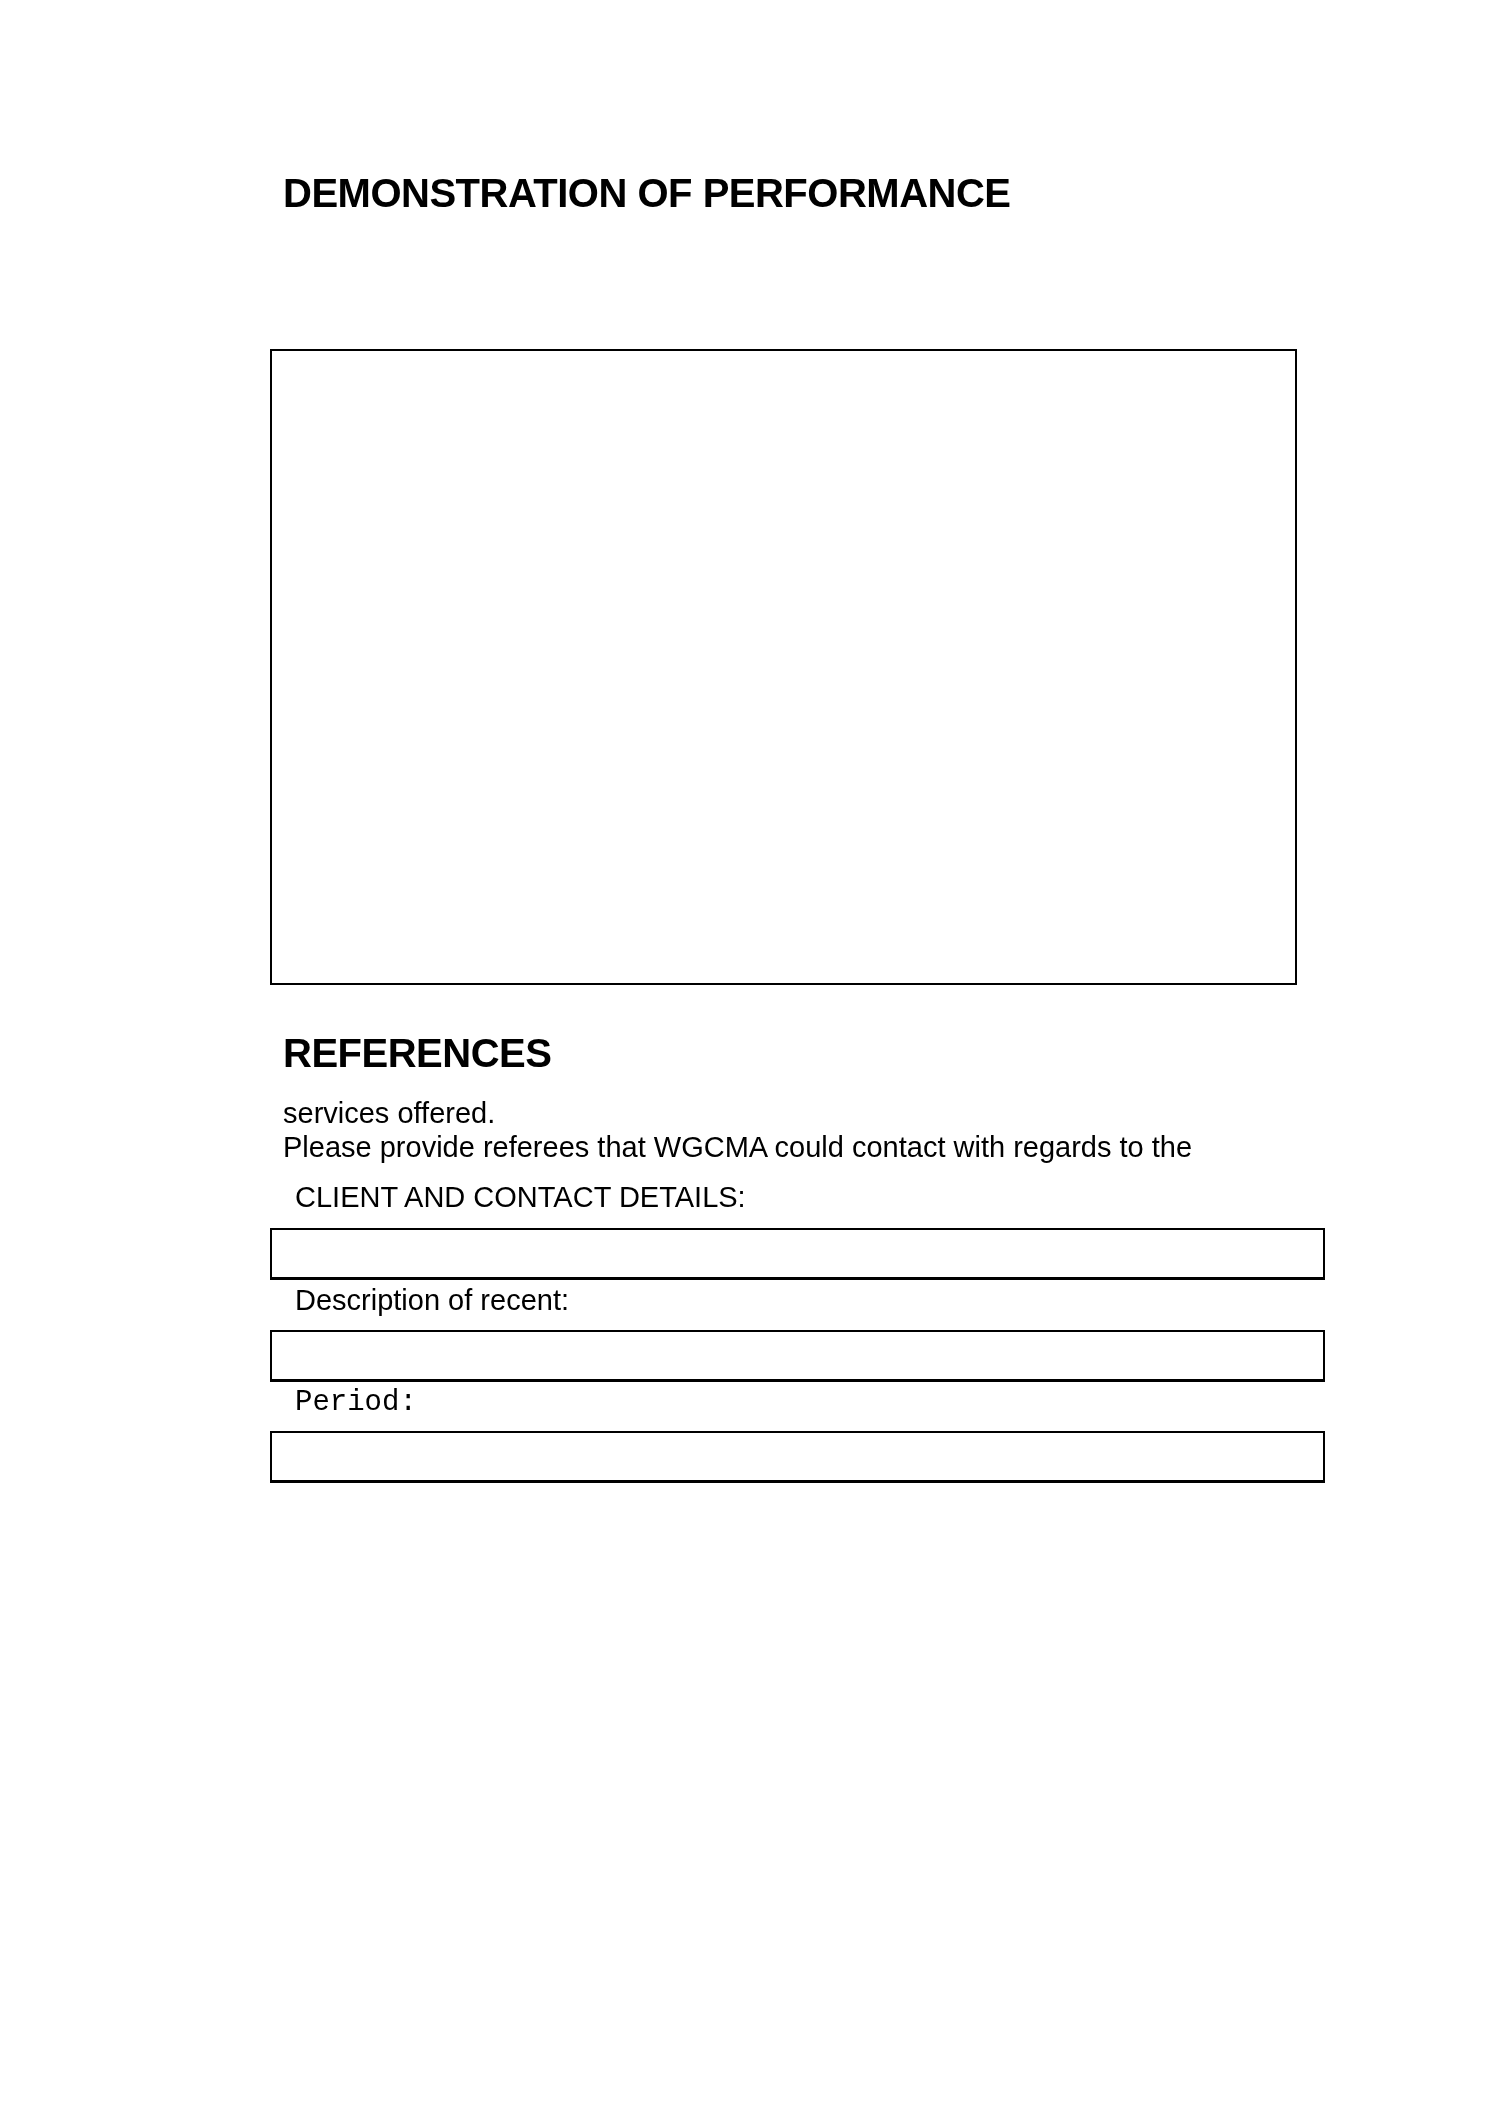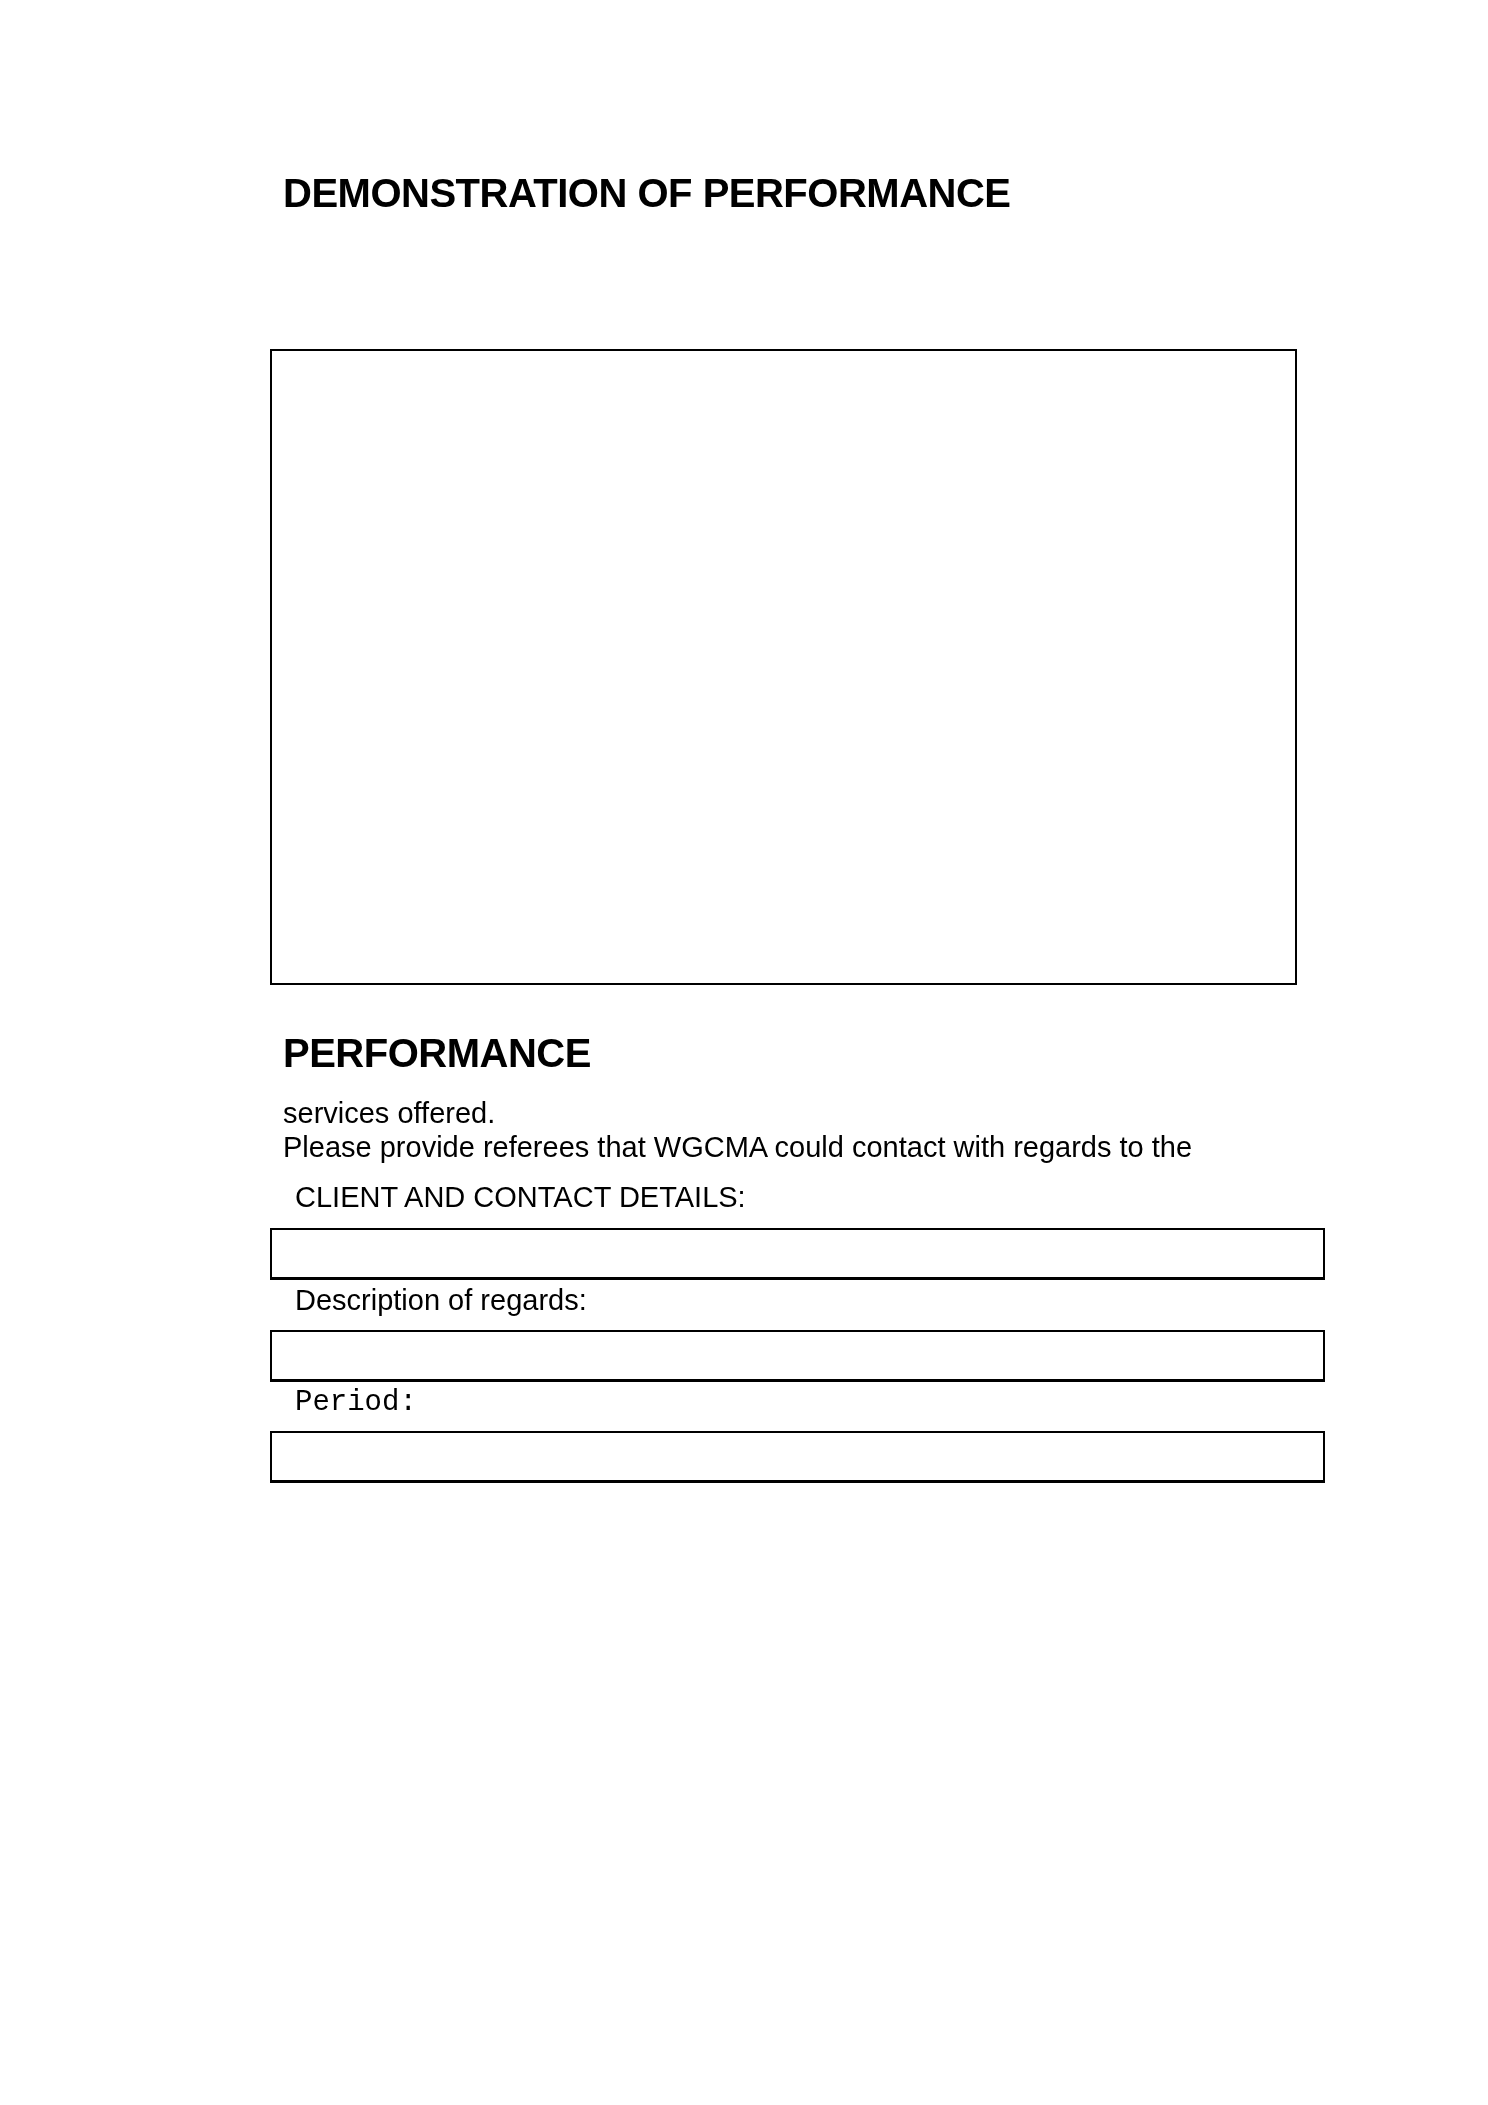--- a/index.html
+++ b/index.html
@@ -72,29 +72,29 @@
 </head>
 <body>
 
 <div class="page">
 
   <div class="heading" id="title-performance">DEMONSTRATION OF PERFORMANCE</div>
 
 
   <div class="big-box" id="performance-box"></div>
 
-  <div class="heading" id="title-references">PERFORMANCE</div>
+  <div class="heading" id="title-references">REFERENCES</div>
 
   <div class="body-text" id="intro-references">
     <div>services offered.</div>
     <div>Please provide referees that WGCMA could contact with regards to the</div>
   </div>
 
   <div class="field-label" id="label-client">CLIENT AND CONTACT DETAILS:</div>
   <div class="field-box" id="field-client"></div>
 
-  <div class="field-label" id="label-description">Description of regards:</div>
+  <div class="field-label" id="label-description">Description of recent:</div>
   <div class="field-box" id="field-description"></div>
 
   <div class="field-label" id="label-period">Period:</div>
   <div class="field-box" id="field-period"></div>
 
 </div>
 
 </body></html>

